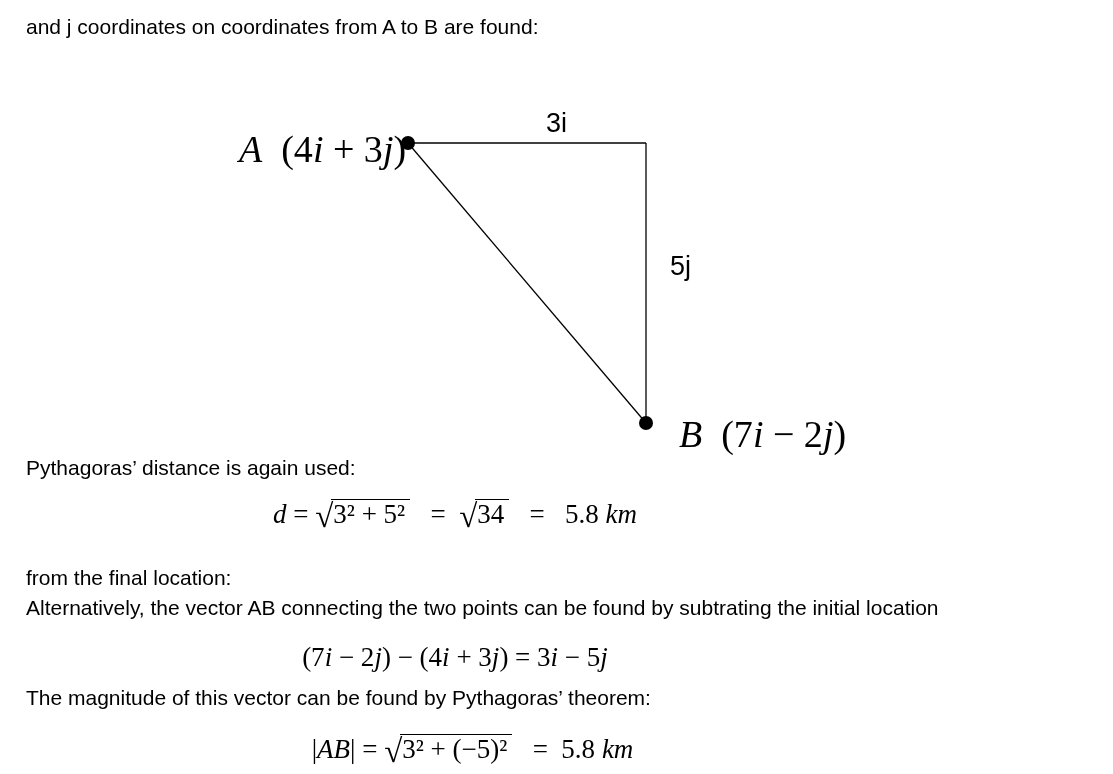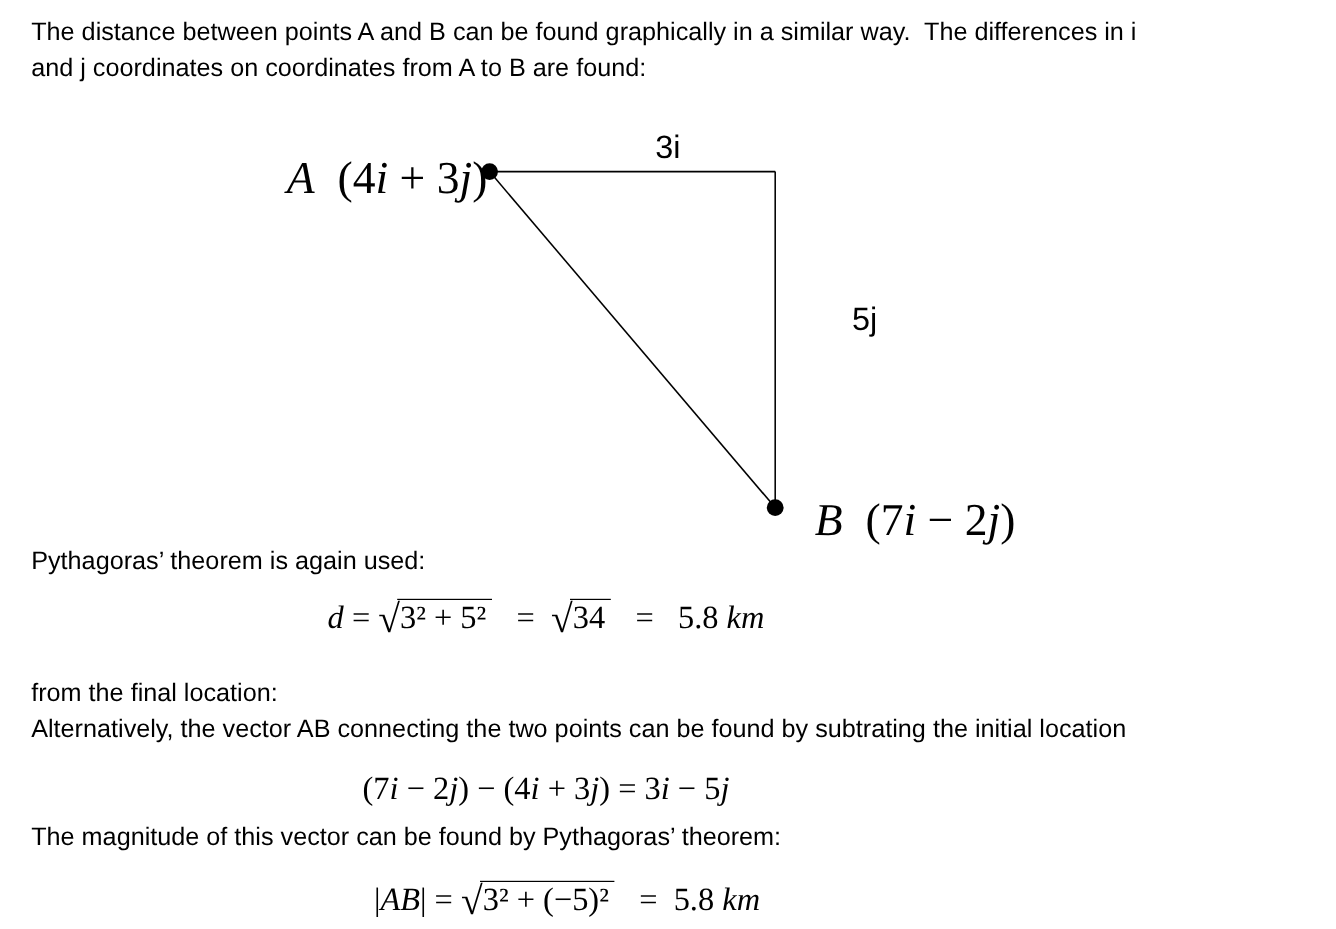--- a/index.html
+++ b/index.html
@@ -20,21 +20,21 @@
   .fig-svg circle { fill:#000; }
 
   .leg-label {
     position:absolute;
     font-family:"Liberation Sans", sans-serif;
     font-size:27px;
     line-height:1;
     white-space:nowrap;
   }
   #label-3i { left:524px; top:110px;margin-left:22px; }
-  #label-5j { left:670px; top:253px;margin-left:40px; }
+  #label-5j { left:670px; top:253px; }
 
   .point-label {
     position:absolute;
     font-family:"Liberation Serif", serif;
     font-size:38px;
     line-height:1;
     white-space:nowrap;
   }
   #label-a { left:239px; top:130px; }
   #label-b { left:679px; top:415px; }
@@ -69,40 +69,39 @@
     font-style:normal;
     line-height:1.08;
     border-top:1.7px solid #000;
     padding:0 5px 0 2px;
   }
 </style>
 </head>
 <body>
 
 <div class="para" style="top:12px">
-  <div class="pline">The distance between points A and B can be found graphically in a similar way.&nbsp; The differences in i</div>
   <div class="pline">and j coordinates on coordinates from A to B are found:</div>
 </div>
 
 <svg class="fig-svg" viewBox="0 0 1113 774" aria-hidden="true">
   <line x1="408" y1="143" x2="646" y2="143"></line>
   <line x1="646" y1="143" x2="646" y2="423"></line>
   <line x1="408" y1="143" x2="646" y2="423"></line>
   <circle cx="408" cy="143" r="7"></circle>
   <circle cx="646" cy="423" r="7"></circle>
 </svg>
 
 <div class="leg-label" id="label-3i">3i</div>
 <div class="leg-label" id="label-5j">5j</div>
 
 <div class="point-label" id="label-a"><span class="seg-it">A</span><span class="seg-up">&nbsp;&nbsp;(4</span><span class="seg-it">i</span><span class="seg-up"> + 3</span><span class="seg-it">j</span><span class="seg-up">)</span></div>
 <div class="point-label" id="label-b"><span class="seg-it">B</span><span class="seg-up">&nbsp;&nbsp;(7</span><span class="seg-it">i</span><span class="seg-up"> − 2</span><span class="seg-it">j</span><span class="seg-up">)</span></div>
 
 <div class="para" style="top:453px">
-  <div class="pline">Pythagoras’ theorem is again used:</div>
+  <div class="pline">Pythagoras’ distance is again used:</div>
 </div>
 
 <div class="formula" id="formula-distance"><span class="seg-it">d</span><span class="seg-up"> = </span><span class="sqrt"><span class="sqrt-sym">√</span><span class="sqrt-body">3² + 5²</span></span><span class="seg-up">&nbsp;&nbsp; = &nbsp;</span><span class="sqrt"><span class="sqrt-sym">√</span><span class="sqrt-body">34</span></span><span class="seg-up">&nbsp;&nbsp; = &nbsp; 5.8 </span><span class="seg-it">km</span></div>
 
 <div class="para" style="top:563px">
   <div class="pline">from the final location:</div>
   <div class="pline">Alternatively, the vector AB connecting the two points can be found by subtrating the initial location</div>
 </div>
 
 <div class="formula" id="formula-vector"><span class="seg-up">(7</span><span class="seg-it">i</span><span class="seg-up"> − 2</span><span class="seg-it">j</span><span class="seg-up">) − (4</span><span class="seg-it">i</span><span class="seg-up"> + 3</span><span class="seg-it">j</span><span class="seg-up">) = 3</span><span class="seg-it">i</span><span class="seg-up"> − 5</span><span class="seg-it">j</span></div>

